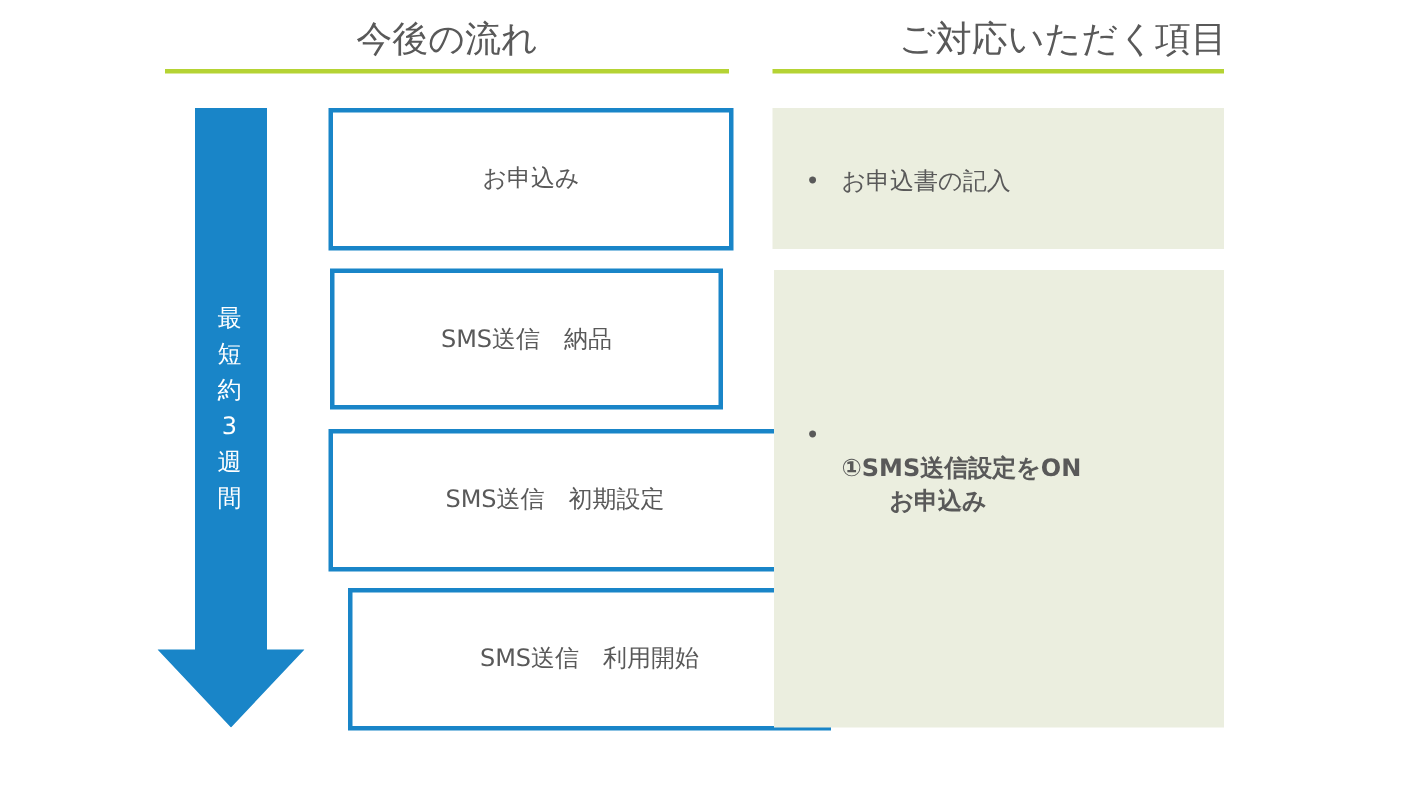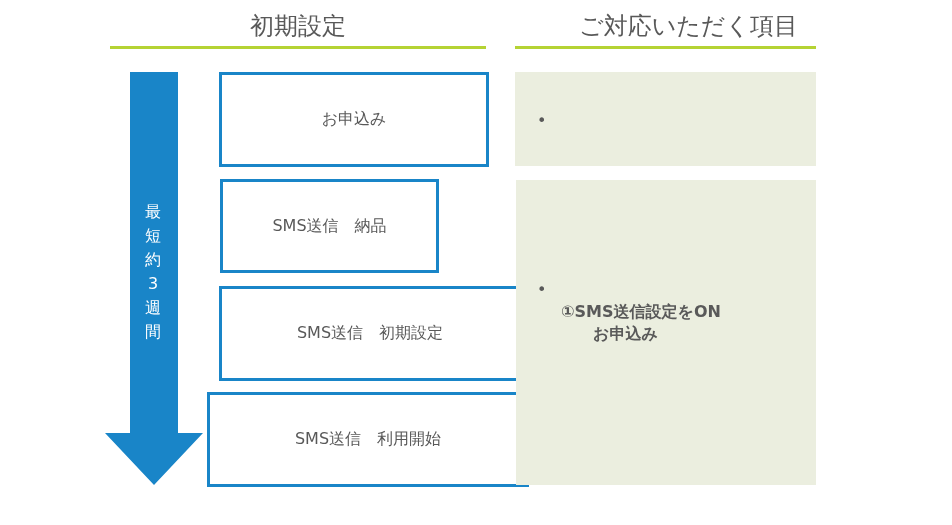--- a/index.html
+++ b/index.html
@@ -13,54 +13,55 @@
   .step { position:absolute; box-sizing:border-box; border:3px solid #1985c8; background:#fff;
           display:flex; align-items:center; justify-content:center; font-size:16px; color:#595959; white-space:pre; }
   .panel { position:absolute; box-sizing:border-box; }
   .bullet-row { display:flex; font-size:16px; color:#595959; line-height:22px; }
   .bullet { width:24px; text-align:left; flex:none; }
   .sub { padding-left:24px; font-size:16px; line-height:22px; color:#595959; white-space:pre;font-weight:bold; }
 </style>
 </head>
 <body>
 
-<div class="hdr" style="left:110px;width:376px;">初期設定</div>
+<div class="hdr" style="left:110px;width:376px;">今後の流れ</div>
 <div class="hdr-line" style="left:110px;width:376px;background:#b5d334;"></div>
 
-<div class="hdr" style="left:538px;width:301px;">ご対応いただく項目</div>
+<div class="hdr" style="left:517px;width:301px;text-align:right;">ご対応いただく項目</div>
 <div class="hdr-line" style="left:515px;width:301px;background:#b5d334;"></div>
 
 <svg class="arrow" viewBox="0 0 98 413" xmlns="http://www.w3.org/2000/svg">
   <polygon points="25,0 73,0 73,361 98,361 49,413 0,361 25,361" fill="#1985c8"></polygon>
 </svg>
 <div class="arrow-label">
   <div>最</div>
   <div>短</div>
   <div>約</div>
   <div>3</div>
   <div>週</div>
   <div>間</div>
 </div>
 
 <div class="step" style="left:219px;top:72px;width:270px;height:95px;text-align:right;">
   <span>お申込み</span>
 </div>
-<div class="step" style="left:220px;top:179px;width:219px;height:94px;">
+<div class="step" style="left:220px;top:179px;width:262px;height:94px;">
   <span>SMS送信　納品</span>
 </div>
 <div class="step" style="left:219px;top:286px;width:302px;height:95px;">
   <span>SMS送信　初期設定</span>
 </div>
-<div class="step" style="left:207px;top:392px;width:322px;height:95px;">
+<div class="step" style="left:232px;top:392px;width:322px;height:95px;">
   <span>SMS送信　利用開始</span>
 </div>
 
 <div class="panel" style="left:515px;top:72px;width:301px;height:94px;background:#ebeedf;padding:38px 0 0 22px;">
   <div class="bullet-row">
     <span class="bullet">•</span>
+    <span>お申込書の記入</span>
   </div>
 </div>
 
 <div class="panel" style="left:516px;top:180px;width:300px;height:305px;background:#ebeedf;padding:99px 0 0 21px;">
   <div class="bullet-row">
     <span class="bullet">•</span>
   </div>
   <div class="sub">①SMS送信設定をON</div>
   <div class="sub">　　お申込み</div>
 </div>

